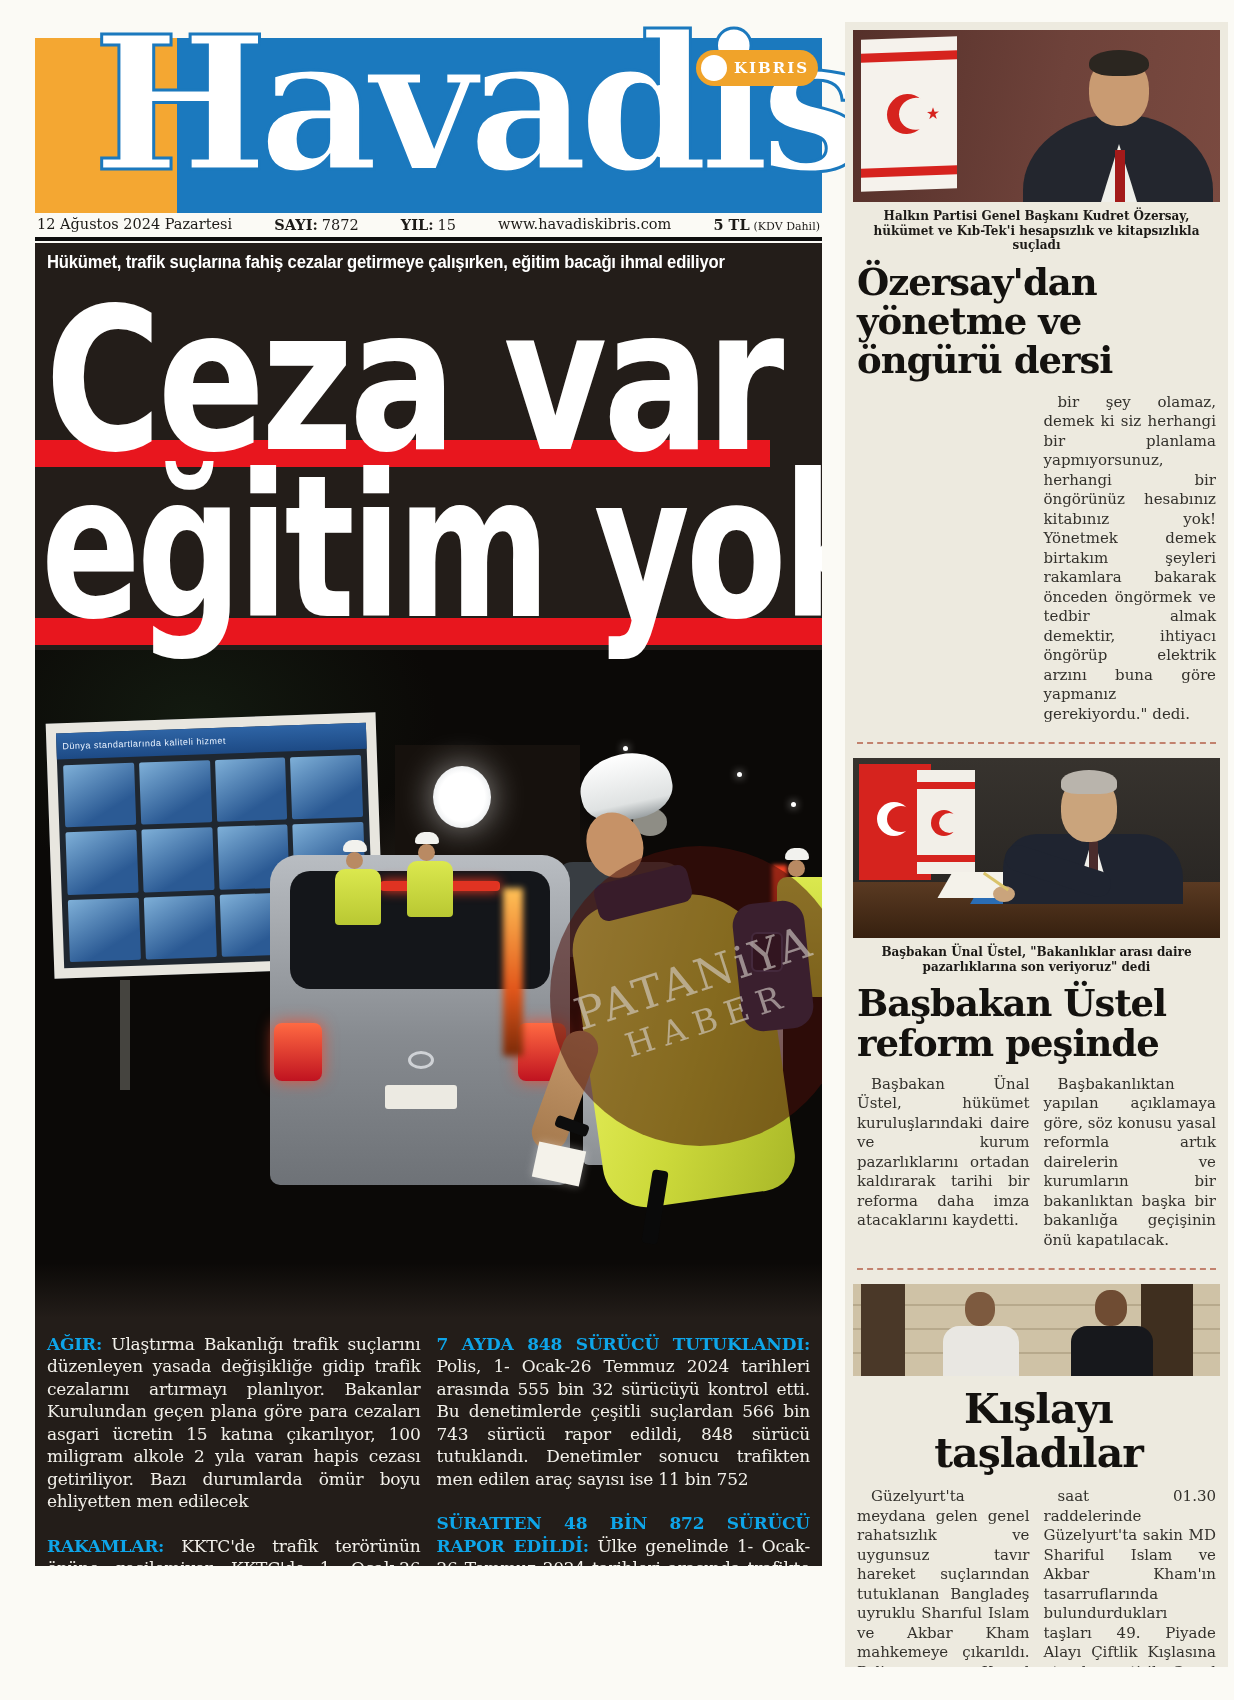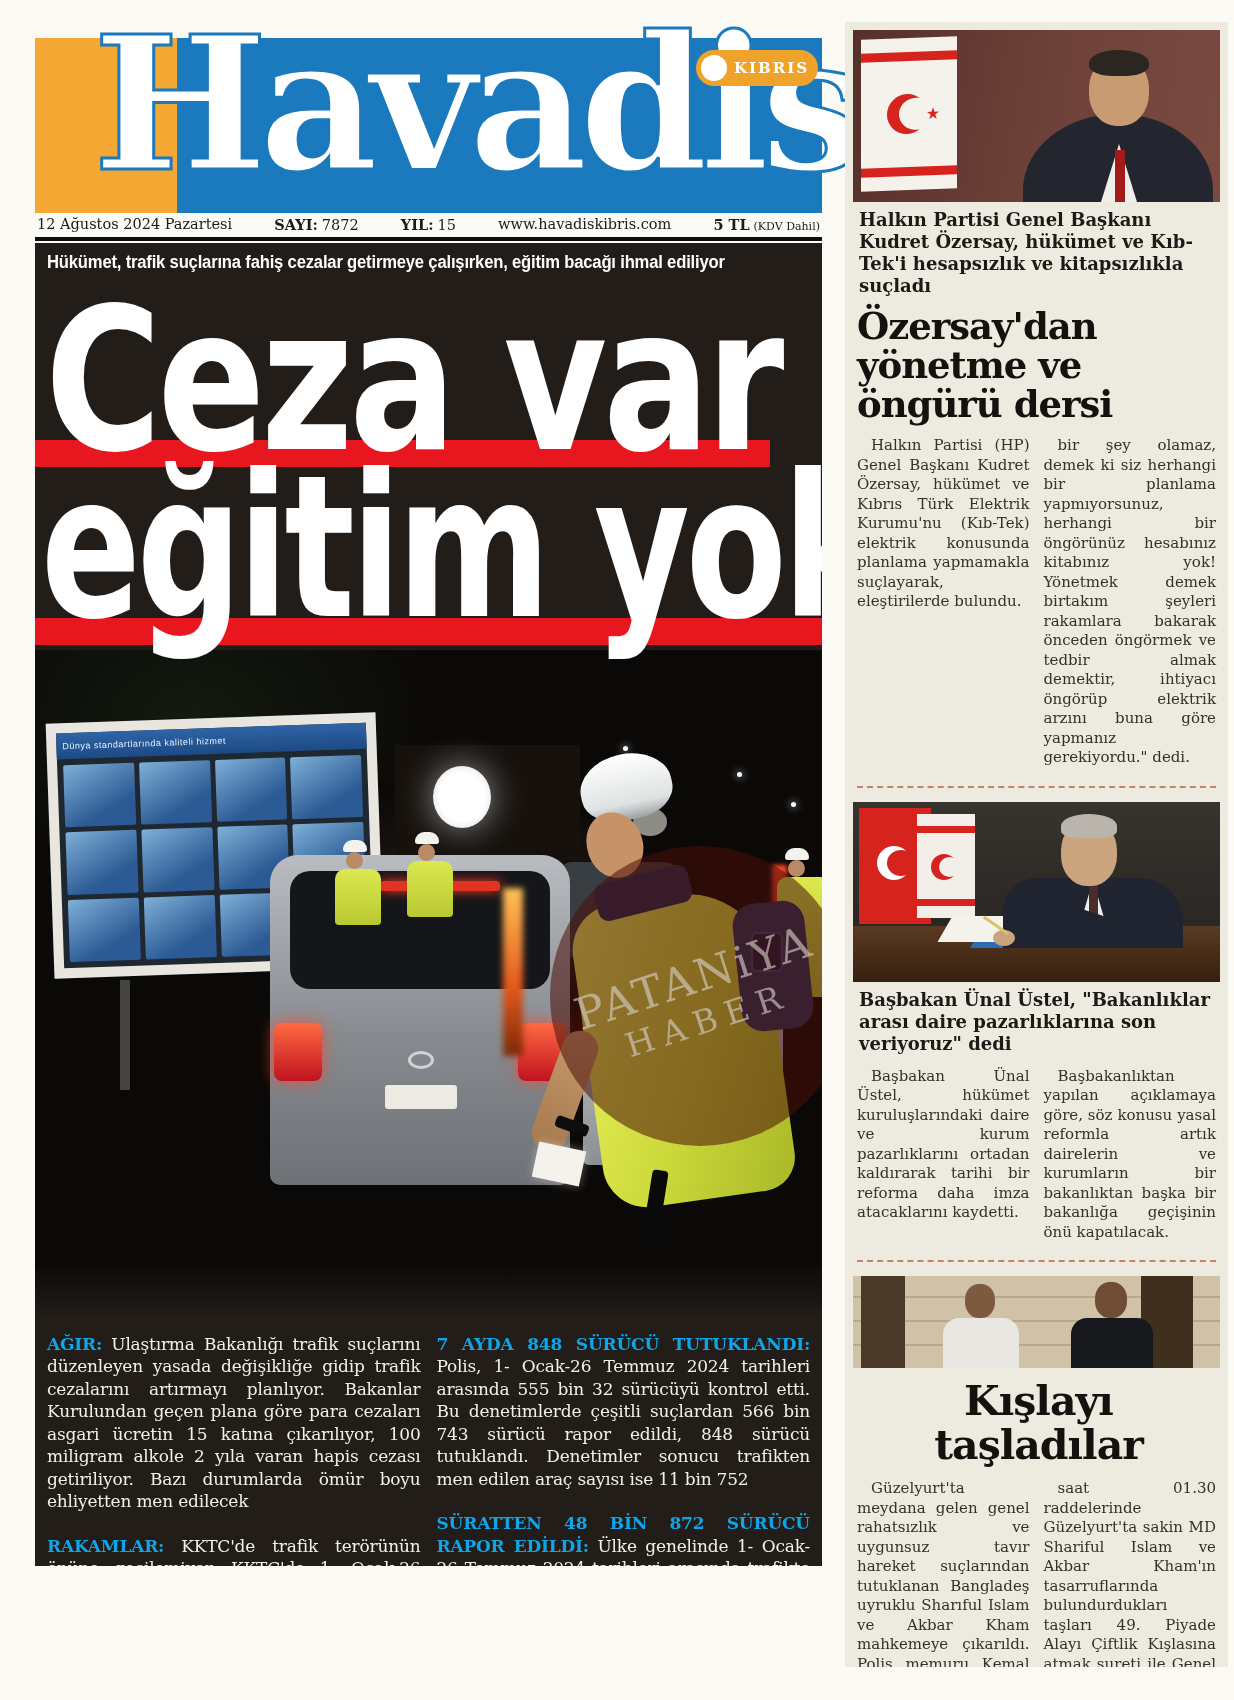--- a/index.html
+++ b/index.html
@@ -119,21 +119,21 @@
   #mainart { left:12px; top:1090px; width:763px; display:flex; gap:16px; z-index:4; }
   #mainart .col { width:374px; }
   #mainart p { color:#f2f0ea; font-size:17px; line-height:1.32; text-align:justify;
       letter-spacing:-0.2px; margin-bottom:22px; }
   .lead-y { color:#0ea5e9; font-weight:bold; }
 
   
   #sidebar { left:845px; top:22px; width:383px; height:1645px; background:#edeadf;
       padding:8px 8px 0 8px; overflow:hidden; }
   .s-photo { width:367px; position:relative; overflow:hidden; }
-  .s-caption { margin-top:7px; font-weight:bold; font-size:18px;
+  .s-caption { margin-top:7px; text-align:center; font-weight:bold; font-size:12px;
       line-height:1.22; color:#1c1a17; padding:0 6px; }
   .s-head { margin-top:10px; font-weight:bold; font-size:37px; line-height:1.06;
       color:#14120f; letter-spacing:-1px; padding-left:4px; }
   .s-body { margin-top:12px; display:flex; gap:14px; padding:0 4px; }
   .s-body .scol { width:175px; }
   .s-body p { font-size:15px; line-height:1.3; text-align:justify; color:#33312c;
       text-indent:14px; margin-bottom:2px; }
   .s-sep { border:none; border-top:2px dashed #c2826e; margin:16px 4px 14px 4px; }
 
   
@@ -329,21 +329,20 @@
     <div class="man1-torso abs"></div>
     <div class="man1-shirt abs"></div>
     <div class="man1-tie abs"></div>
     <div class="man1-head abs"></div>
     <div class="man1-hair abs"></div>
   </div>
   <div class="s-caption">Halkın Partisi Genel Başkanı Kudret Özersay, hükümet ve  Kıb-Tek'i hesapsızlık ve kitapsızlıkla suçladı</div>
   <div class="s-head">Özersay'dan yönetme ve öngürü dersi</div>
   <div class="s-body">
     <div class="scol">
-      <p>Halkın Partisi (HP) Genel Başkanı Kudret Özersay, hükümet ve Kıbrıs Türk Elektrik Kurumu'nu (Kıb-Tek) elektrik konusunda planlama yapmamakla suçlayarak, eleştirilerde bulundu.</p>
     </div>
     <div class="scol">
       <p>bir şey olamaz, demek ki siz herhangi bir planlama yapmıyorsunuz, herhangi bir öngörünüz hesabınız kitabınız yok! Yönetmek demek birtakım şeyleri rakamlara bakarak önceden öngörmek ve tedbir almak demektir, ihtiyacı öngörüp elektrik arzını buna göre yapmanız gerekiyordu." dedi.</p>
     </div>
   </div>
   <hr class="s-sep">
 
   <div class="s-photo p2">
     <div class="flag-tr abs">
       <div class="c1 abs"></div>
@@ -361,20 +360,21 @@
     <div class="man2-torso abs"></div>
     <div class="man2-shirt abs"></div>
     <div class="man2-tie abs"></div>
     <div class="man2-arm abs"></div>
     <div class="man2-hand abs"></div>
     <div class="pen abs"></div>
     <div class="man2-head abs"></div>
     <div class="man2-hair abs"></div>
   </div>
   <div class="s-caption">Başbakan Ünal Üstel, "Bakanlıklar arası daire pazarlıklarına son veriyoruz" dedi</div>
+  <div class="s-head">Başbakan Üstel reform peşinde</div>
   <div class="s-body">
     <div class="scol">
       <p>Başbakan Ünal Üstel, hükümet kuruluşlarındaki daire ve kurum pazarlıklarını ortadan kaldırarak tarihi bir reforma daha imza atacaklarını kaydetti.</p>
     </div>
     <div class="scol">
       <p>Başbakanlıktan yapılan açıklamaya göre, söz konusu yasal reformla artık dairelerin ve kurumların bir bakanlıktan başka bir bakanlığa geçişinin önü kapatılacak.</p>
     </div>
   </div>
   <hr class="s-sep">
 

